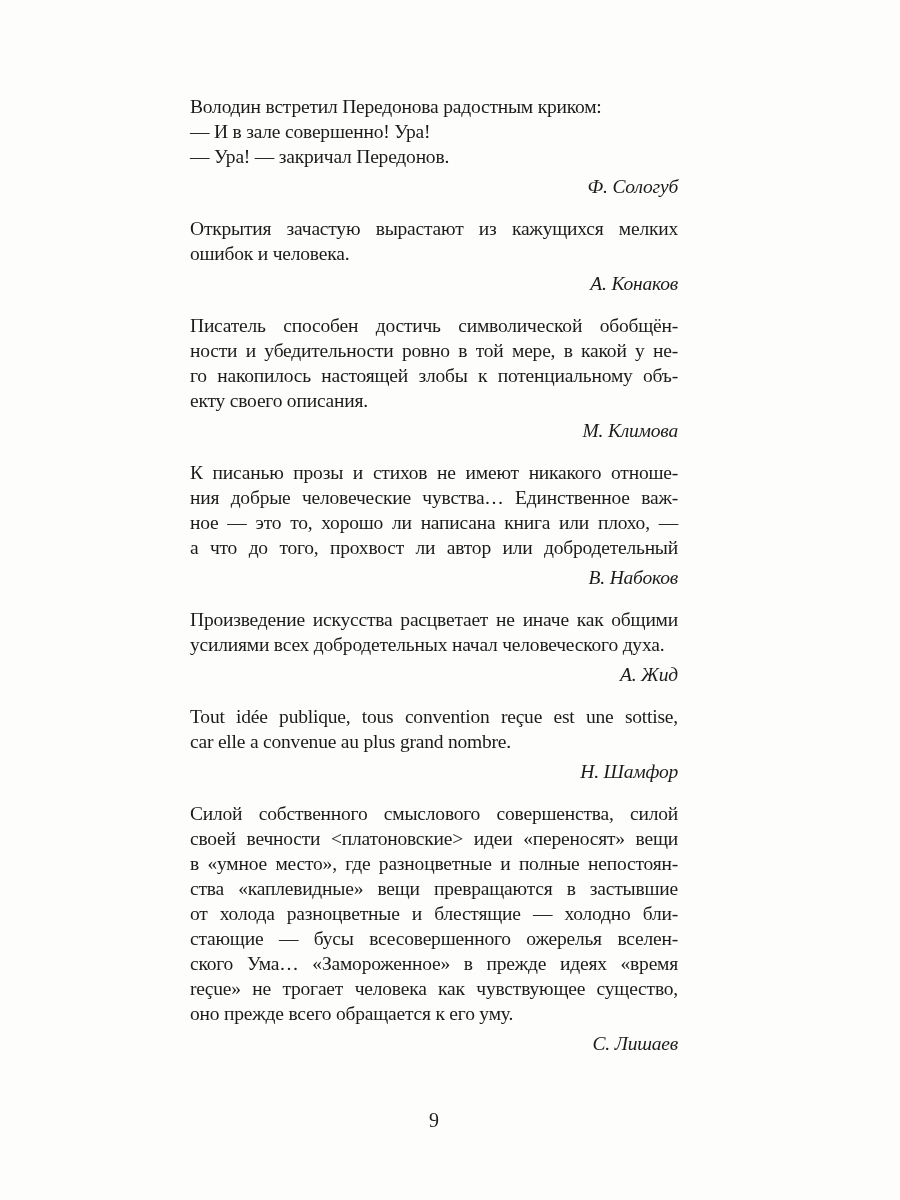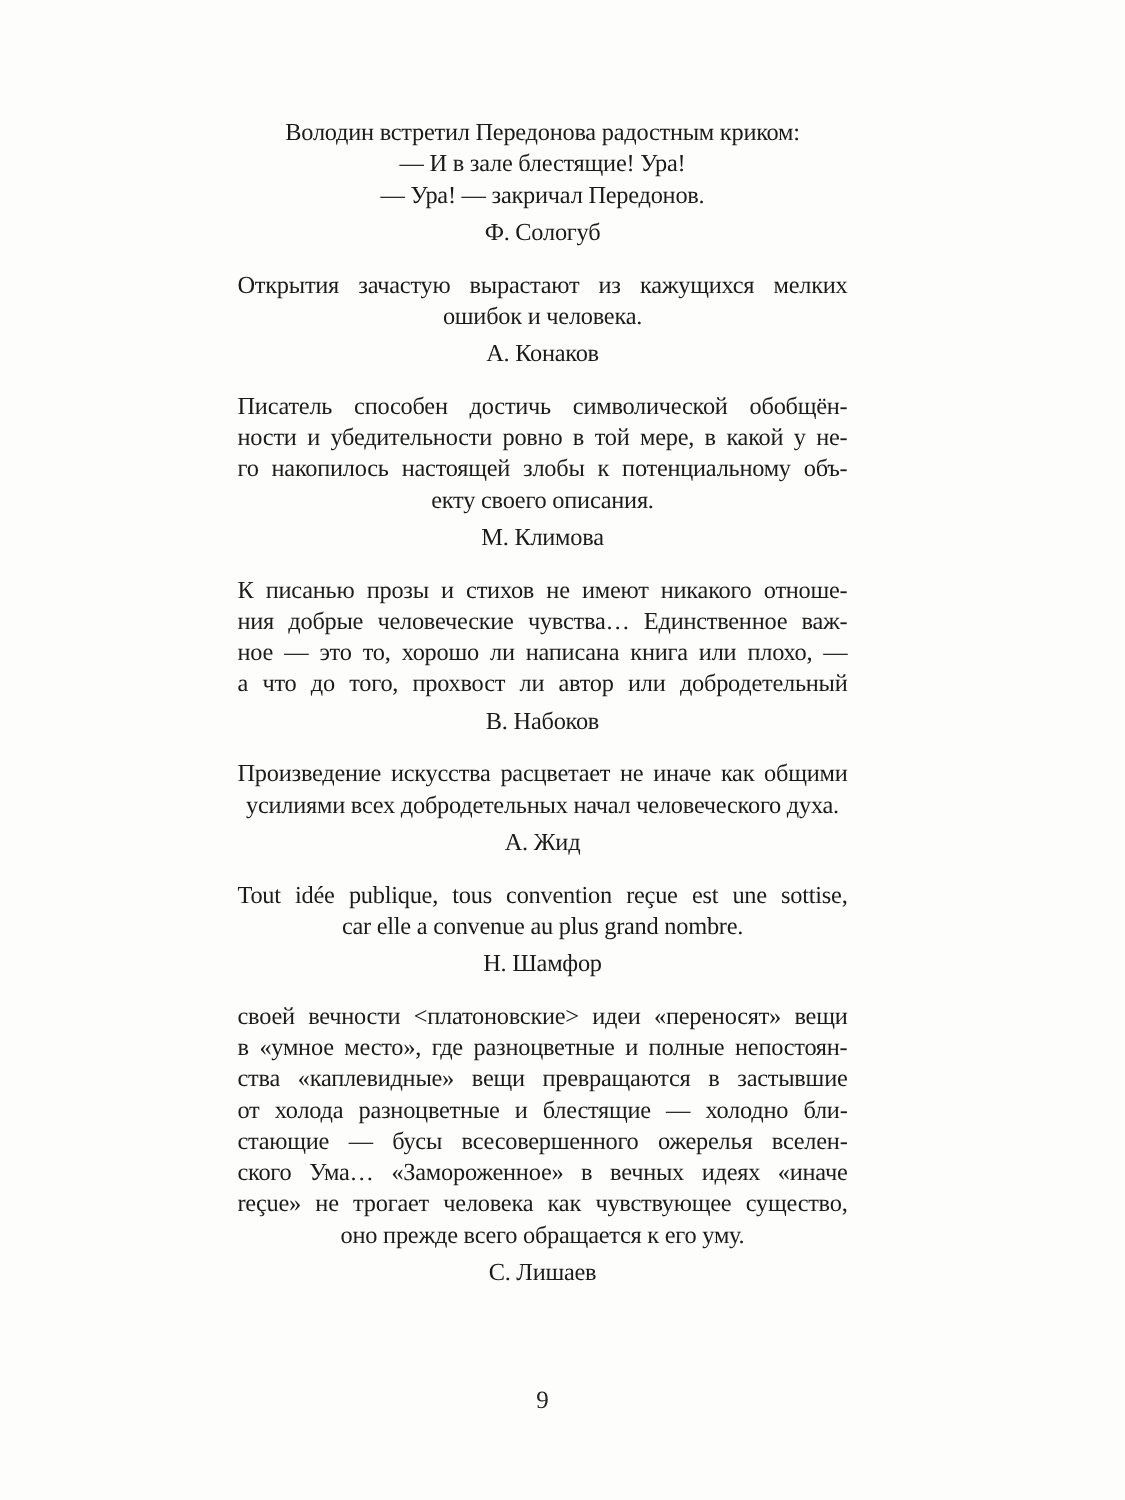--- a/index.html
+++ b/index.html
@@ -26,28 +26,29 @@
     padding: 0;
   }
   blockquote.quote-text {
     margin: 0;
     padding: 0;
     font-size: 19.5px;
     line-height: 25px;
     letter-spacing: -0.2px;
   }
   .qline {
-    text-align: center;
+    text-align: left;
   }
   .qline.jl {
     text-align: justify;
     text-align-last: justify;
   }
   figcaption.quote-author {
-    text-align: center;
+    font-style: italic;
+    text-align: right;
     font-size: 19.5px;
     line-height: 25px;
     letter-spacing: -0.2px;
     margin: 5px 0 17px 0;
   }
   .folio {
     position: absolute;
     left: 190px;
     top: 1108px;
     width: 488px;
@@ -60,21 +61,21 @@
   }
 </style>
 </head>
 <body>
 
 <main class="page">
   <section class="content" id="quotes">
   <figure class="quote">
     <blockquote class="quote-text">
           <div class="qline">Володин встретил Передонова радостным криком:</div>
-          <div class="qline">— И в зале блестящие! Ура!</div>
+          <div class="qline">— И в зале совершенно! Ура!</div>
           <div class="qline">— Ура! — закричал Передонов.</div>
         </blockquote>
     <figcaption class="quote-author">Ф. Сологуб</figcaption>
   </figure>
 
   <figure class="quote">
     <blockquote class="quote-text">
           <div class="qline jl">Открытия зачастую вырастают из кажущихся мелких</div>
           <div class="qline">ошибок и человека.</div>
         </blockquote>
@@ -112,26 +113,27 @@
   <figure class="quote">
     <blockquote class="quote-text">
           <div class="qline jl">Tout idée publique, tous convention reçue est une sottise,</div>
           <div class="qline">car elle a convenue au plus grand nombre.</div>
         </blockquote>
     <figcaption class="quote-author">Н. Шамфор</figcaption>
   </figure>
 
   <figure class="quote">
     <blockquote class="quote-text">
+          <div class="qline jl">Силой собственного смыслового совершенства, силой</div>
           <div class="qline jl">своей вечности &lt;платоновские&gt; идеи «переносят» вещи</div>
           <div class="qline jl">в «умное место», где разноцветные и полные непостоян-</div>
           <div class="qline jl">ства «каплевидные» вещи превращаются в застывшие</div>
           <div class="qline jl">от холода разноцветные и блестящие — холодно бли-</div>
           <div class="qline jl">стающие — бусы всесовершенного ожерелья вселен-</div>
-          <div class="qline jl">ского Ума… «Замороженное» в вечных идеях «иначе</div>
+          <div class="qline jl">ского Ума… «Замороженное» в прежде идеях «время</div>
           <div class="qline jl">reçue» не трогает человека как чувствующее существо,</div>
           <div class="qline">оно прежде всего обращается к его уму.</div>
         </blockquote>
     <figcaption class="quote-author">С. Лишаев</figcaption>
   </figure>
 </section>
   <footer class="folio">
     <span class="pagenum">9</span>
   </footer>
 </main>

